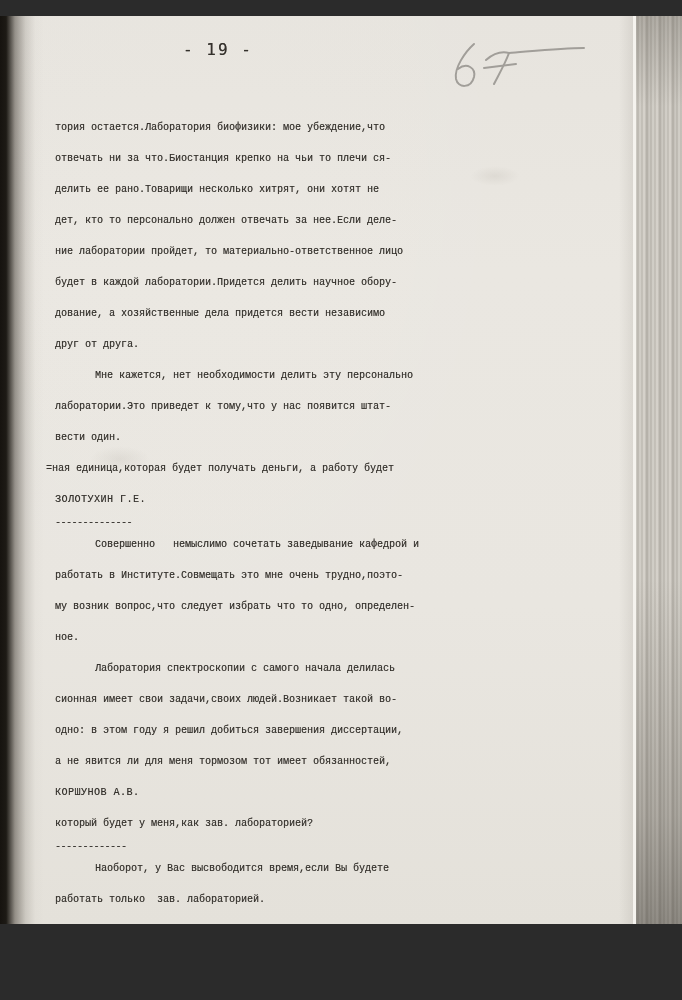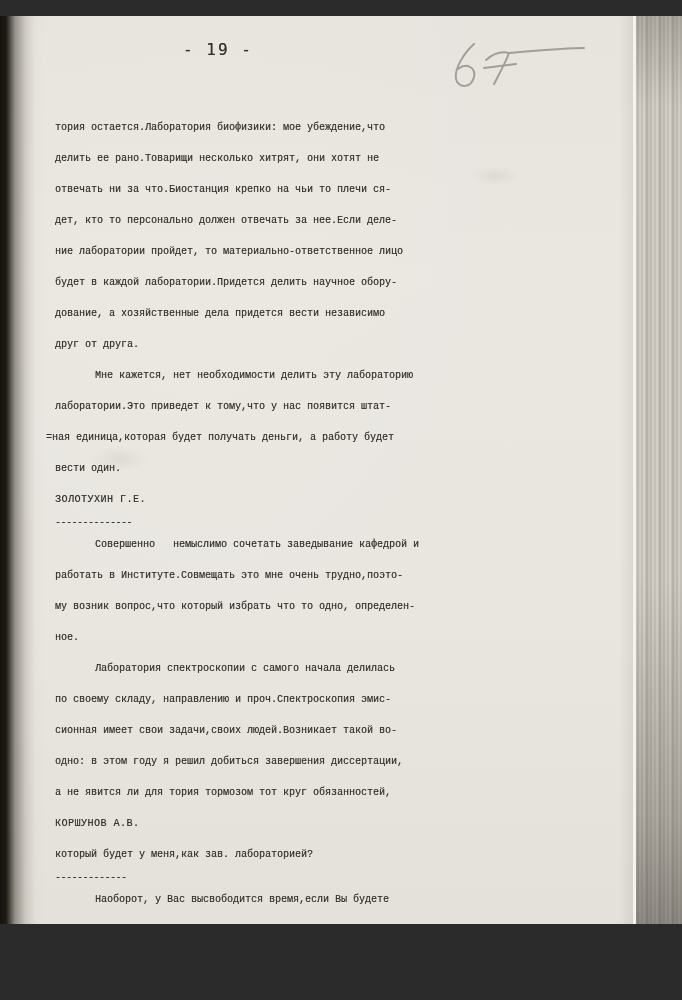--- a/index.html
+++ b/index.html
@@ -95,42 +95,41 @@
 
         <path d="M 77 27 C 73 38, 66 50, 62 58"></path>
 
         <path d="M 52 42 L 84 38"></path>
       </g>
     </svg>
   </div>
 
   <div class="textblock" id="textblock">
       <div class="line body">тория остается.Лаборатория биофизики: мое убеждение,что</div>
+      <div class="line body">отвечать ни за что.Биостанция крепко на чьи то плечи ся-</div>
       <div class="line body">делить ее рано.Товарищи несколько хитрят, они хотят не</div>
-      <div class="line body">отвечать ни за что.Биостанция крепко на чьи то плечи ся-</div>
       <div class="line body">дет, кто то персонально должен отвечать за нее.Если деле-</div>
       <div class="line body">ние лаборатории пройдет, то материально-ответственное лицо</div>
       <div class="line body">будет в каждой лаборатории.Придется делить научное обору-</div>
       <div class="line body">дование, а хозяйственные дела придется вести независимо</div>
       <div class="line body">друг от друга.</div>
-      <div class="line indent">Мне кажется, нет необходимости делить эту лабораторию</div>
+      <div class="line indent">Мне кажется, нет необходимости делить эту персонально</div>
       <div class="line body">лаборатории.Это приведет к тому,что у нас появится штат-</div>
+      <div class="line body">вести один.</div>
       <div class="line outdent">=ная единица,которая будет получать деньги, а работу будет</div>
-      <div class="line body">вести один.</div>
       <div class="line speaker">ЗОЛОТУХИН Г.Е.</div>
       <div class="line dashes">--------------</div>
       <div class="line indent">Совершенно   немыслимо сочетать заведывание кафедрой и</div>
       <div class="line body">работать в Институте.Совмещать это мне очень трудно,поэто-</div>
-      <div class="line body">му возник вопрос,что который избрать что то одно, определен-</div>
+      <div class="line body">му возник вопрос,что следует избрать что то одно, определен-</div>
       <div class="line body">ное.</div>
       <div class="line indent">Лаборатория спектроскопии с самого начала делилась</div>
-      <div class="line body">по своему складу, направлению и проч.Спектроскопия эмис-</div>
       <div class="line body">сионная имеет свои задачи,своих людей.Возникает такой во-</div>
       <div class="line body">одно: в этом году я решил добиться завершения диссертации,</div>
-      <div class="line body">а не явится ли для тория тормозом тот круг обязанностей,</div>
+      <div class="line body">а не явится ли для меня тормозом тот имеет обязанностей,</div>
       <div class="line speaker">КОРШУНОВ А.В.</div>
       <div class="line body">который будет у меня,как зав. лабораторией?</div>
       <div class="line dashes">-------------</div>
       <div class="line indent">Наоборот, у Вас высвободится время,если Вы будете</div>
       <div class="line body">работать только  зав. лабораторией.</div>
     </div>
 
 </div>
 
 </body></html>

